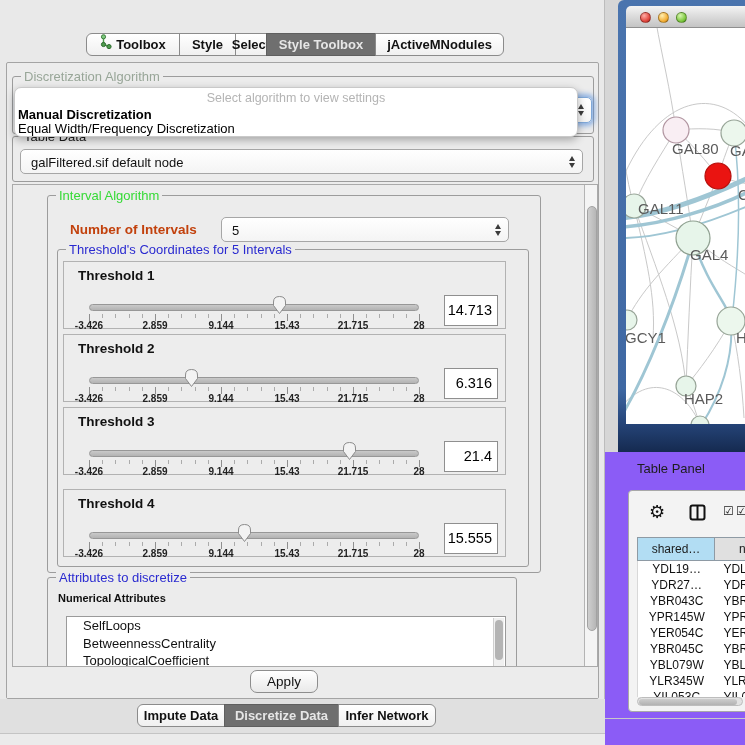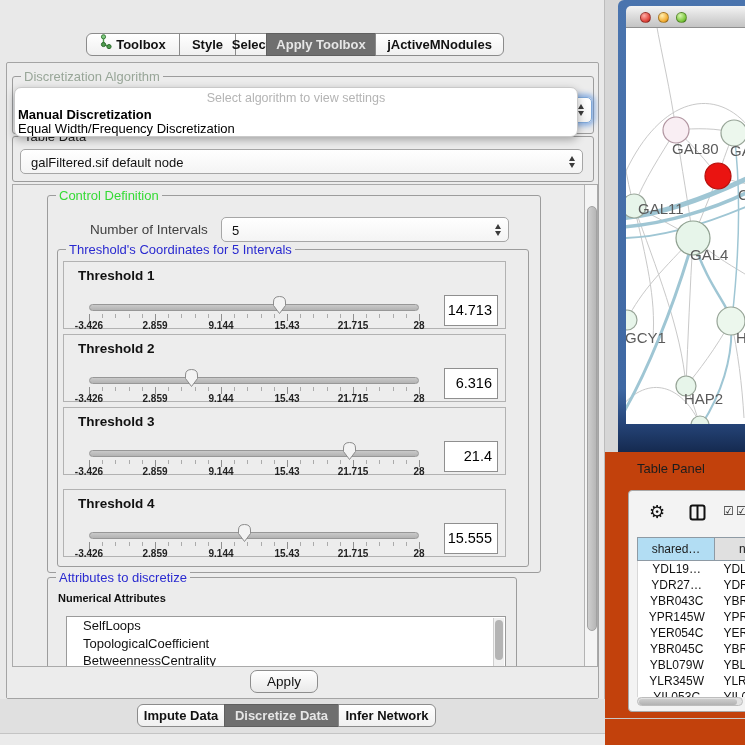--- a/index.html
+++ b/index.html
@@ -83,21 +83,21 @@
   .net-win { position:absolute; left:13px; top:0; width:127px; height:452px; border-radius:6px 0 0 0;
      background:linear-gradient(180deg,#4a74ae 0%,#3f68a3 86%,#27477c 93%,#152a50 100%); }
   .net-title { position:absolute; left:8px; top:6px; width:119px; height:22px; border-radius:5px 0 0 0;
      background:linear-gradient(180deg,#f4f4f4,#d6d6d6 60%,#c4c4c4); border-bottom:1px solid #8f8f8f; }
   .tl { position:absolute; top:5.5px; width:11px; height:11px; border-radius:50%; border:1px solid rgba(0,0,0,.3); }
   .tl.red { left:14px; background:radial-gradient(circle at 35% 30%, #ffada6, #e0453c 65%, #a8271f); }
   .tl.yel { left:32px; background:radial-gradient(circle at 35% 30%, #ffeeb0, #f3ad33 65%, #bf7d18); }
   .tl.grn { left:50px; background:radial-gradient(circle at 35% 30%, #d8f6b0, #7cc83e 65%, #4b961b); }
   .net-view { position:absolute; left:8px; top:28px; width:119px; height:396px; background:#ffffff; overflow:hidden; }
 
-  .tp { position:absolute; left:0; top:452px; width:140px; height:293px; background:#c2410c; }
+  .tp { position:absolute; left:0; top:452px; width:140px; height:293px; background:#8b5cf6; }
   .tp-title { position:absolute; left:32px; top:9px; font-size:13px; color:#1d1d1d; }
   .tp-inner { position:absolute; left:23px; top:38px; width:121px; height:222px; background:#f3f3f3; border:1px solid #a8a8a8; border-radius:4px; overflow:hidden; }
   .tp-divider { position:absolute; left:0; top:266px; width:140px; height:1px; background:#c8c8c8; }
   .gear { position:absolute; left:20px; top:10px; font-family:"DejaVu Sans", sans-serif; font-size:18px; color:#111; }
   .spliticon { position:absolute; left:60px; top:13px; }
   .chk { position:absolute; top:13px; font-family:"DejaVu Sans", sans-serif; font-size:12px; color:#222; }
   .tbl { position:absolute; left:8px; top:46px; width:140px; }
   .tbl-head { display:flex; height:24px; }
   .th-cell { border:1px solid #8e9aa4; font-size:12px; color:#1b1b1b; display:flex; align-items:center; justify-content:center; }
   .th-cell.sel { background:#b2ddf3; }
@@ -127,21 +127,21 @@
             </svg></span>
           <span>Toolbox</span>
         </div>
         <div class="tabseg" style="width: 57px;">
           <span>Style</span>
         </div>
         <div class="tabseg" style="width: 32px;">
           <span>Select</span>
         </div>
         <div class="tabseg sel" style="width: 110px;">
-          <span>Apply Toolbox</span>
+          <span>Style Toolbox</span>
         </div>
         <div class="tabseg last" style="width: 129px;">
           <span>jActiveMNodules</span>
         </div>
       </div>
 
     <div class="outer-box"></div>
     <div class="bstrip1 abs"></div>
     <div class="bstrip2 abs"></div>
 
@@ -170,23 +170,23 @@
       <span class="cv">galFiltered.sif default node</span>
       <span class="spins">
           <span class="tri-up"></span>
           <span class="tri-dn"></span>
         </span>
     </div>
 
     <div class="scrollpanel">
 
       <div class="grp" style="left:34px; top:10px; width:494px; height:378px;">
-        <span class="grp-label lbl-green">Control Definition</span>
-      </div>
-      <div class="abs" style="left:77px; top:37px; font-size:13.5px; font-weight:normal; color:#404040;">Number of Intervals</div>
+        <span class="grp-label lbl-green">Interval Algorithm</span>
+      </div>
+      <div class="abs" style="left:57px; top:37px; font-size:13.5px; font-weight:bold; color:#c2410c;">Number of Intervals</div>
       <div class="combo" style="left:208px; top:32px; width:288px; height:25px;">
         <span class="cv">5</span>
         <span class="spins">
             <span class="tri-up"></span>
             <span class="tri-dn"></span>
           </span>
       </div>
 
       <div class="grp" style="left:44px; top:64px; width:472px; height:318px;">
         <span class="grp-label lbl-blue">Threshold's Coordinates for 5 Intervals</span>
@@ -353,22 +353,22 @@
             <div class="val-box">15.555</div>
           </div>
         </div>
 
       <div class="grp" style="left:34px; top:392px; width:470px; height:140px;">
         <span class="grp-label lbl-blue">Attributes to discretize</span>
         <div class="abs" style="left:10px; top:14px; font-size:11px; font-weight:bold; color:#111;">Numerical Attributes</div>
         <div class="attr-list">
           <div id="attrItems">
               <div class="attr-item">SelfLoops</div>
+              <div class="attr-item">BetweennessCentrality</div>
               <div class="attr-item">TopologicalCoefficient</div>
-              <div class="attr-item">BetweennessCentrality</div>
             </div>
           <div class="attr-sb">
               <div class="attr-sb-thumb"></div>
             </div>
         </div>
       </div>
 
       <div class="vsb">
         <div class="vsb-thumb"></div>
       </div>

